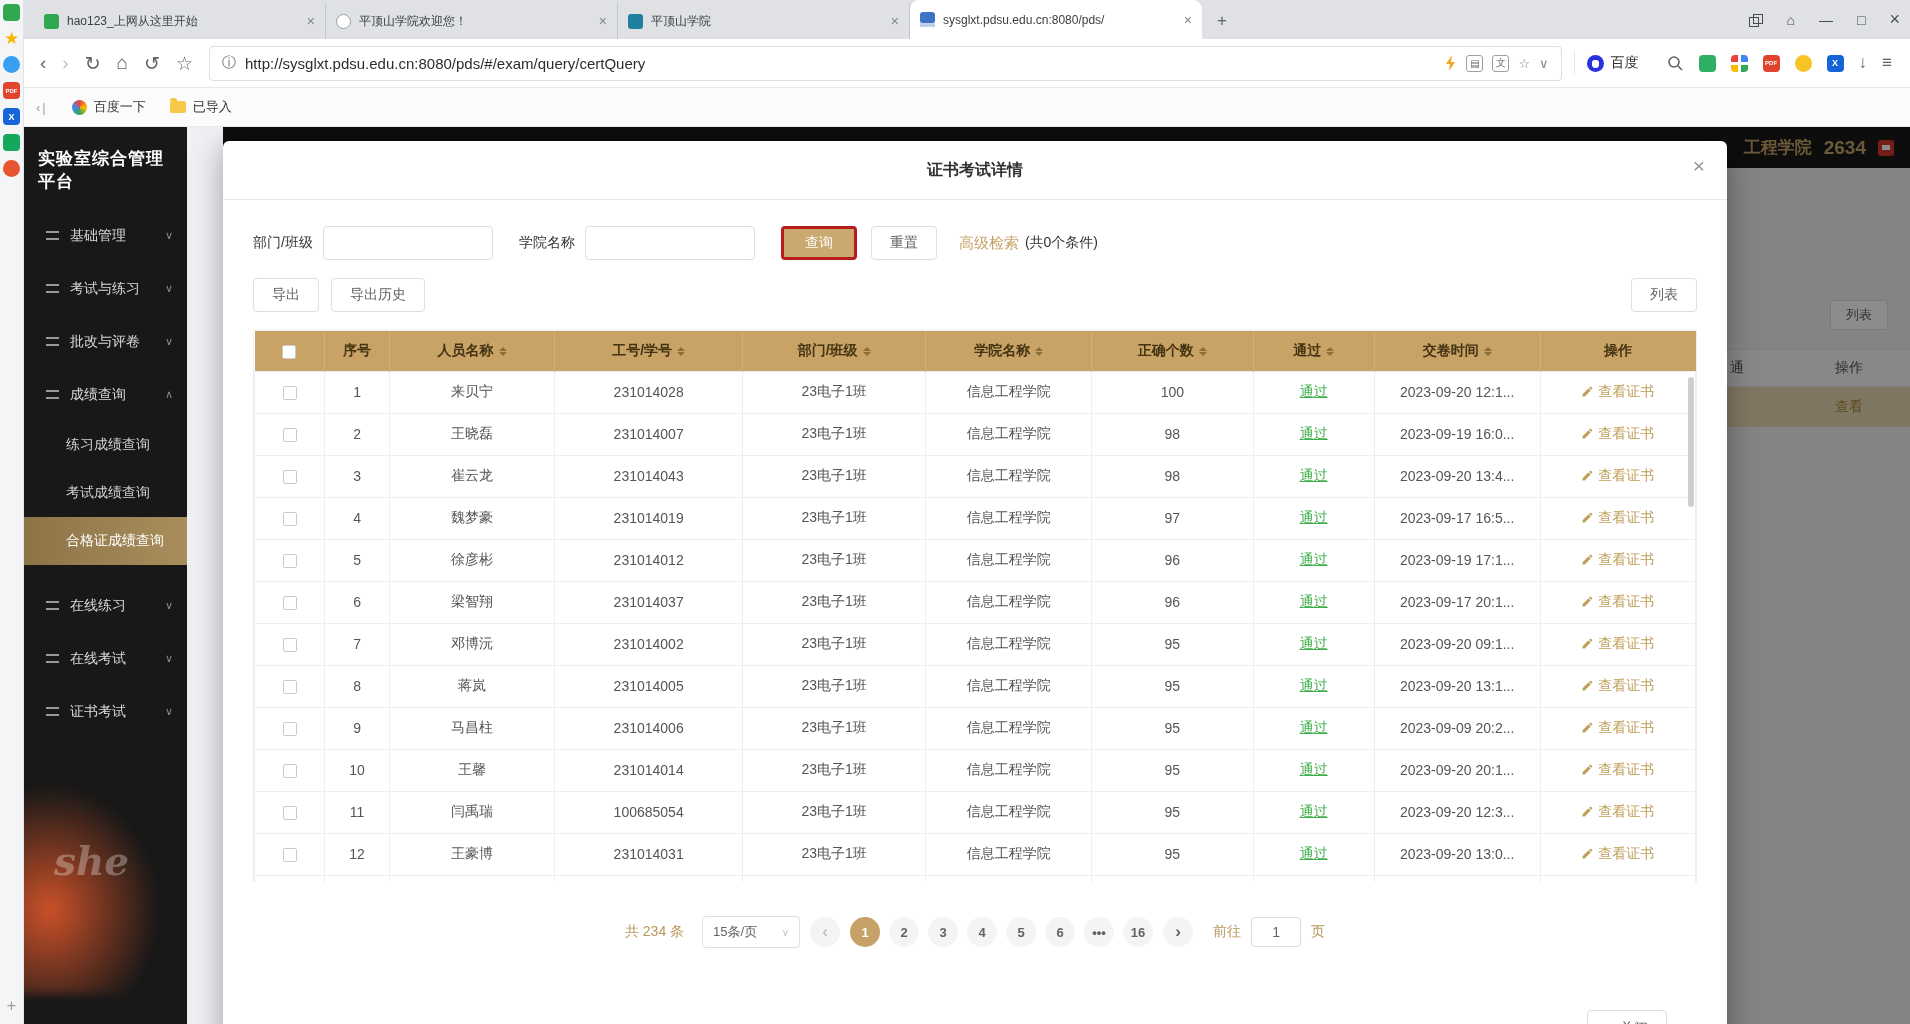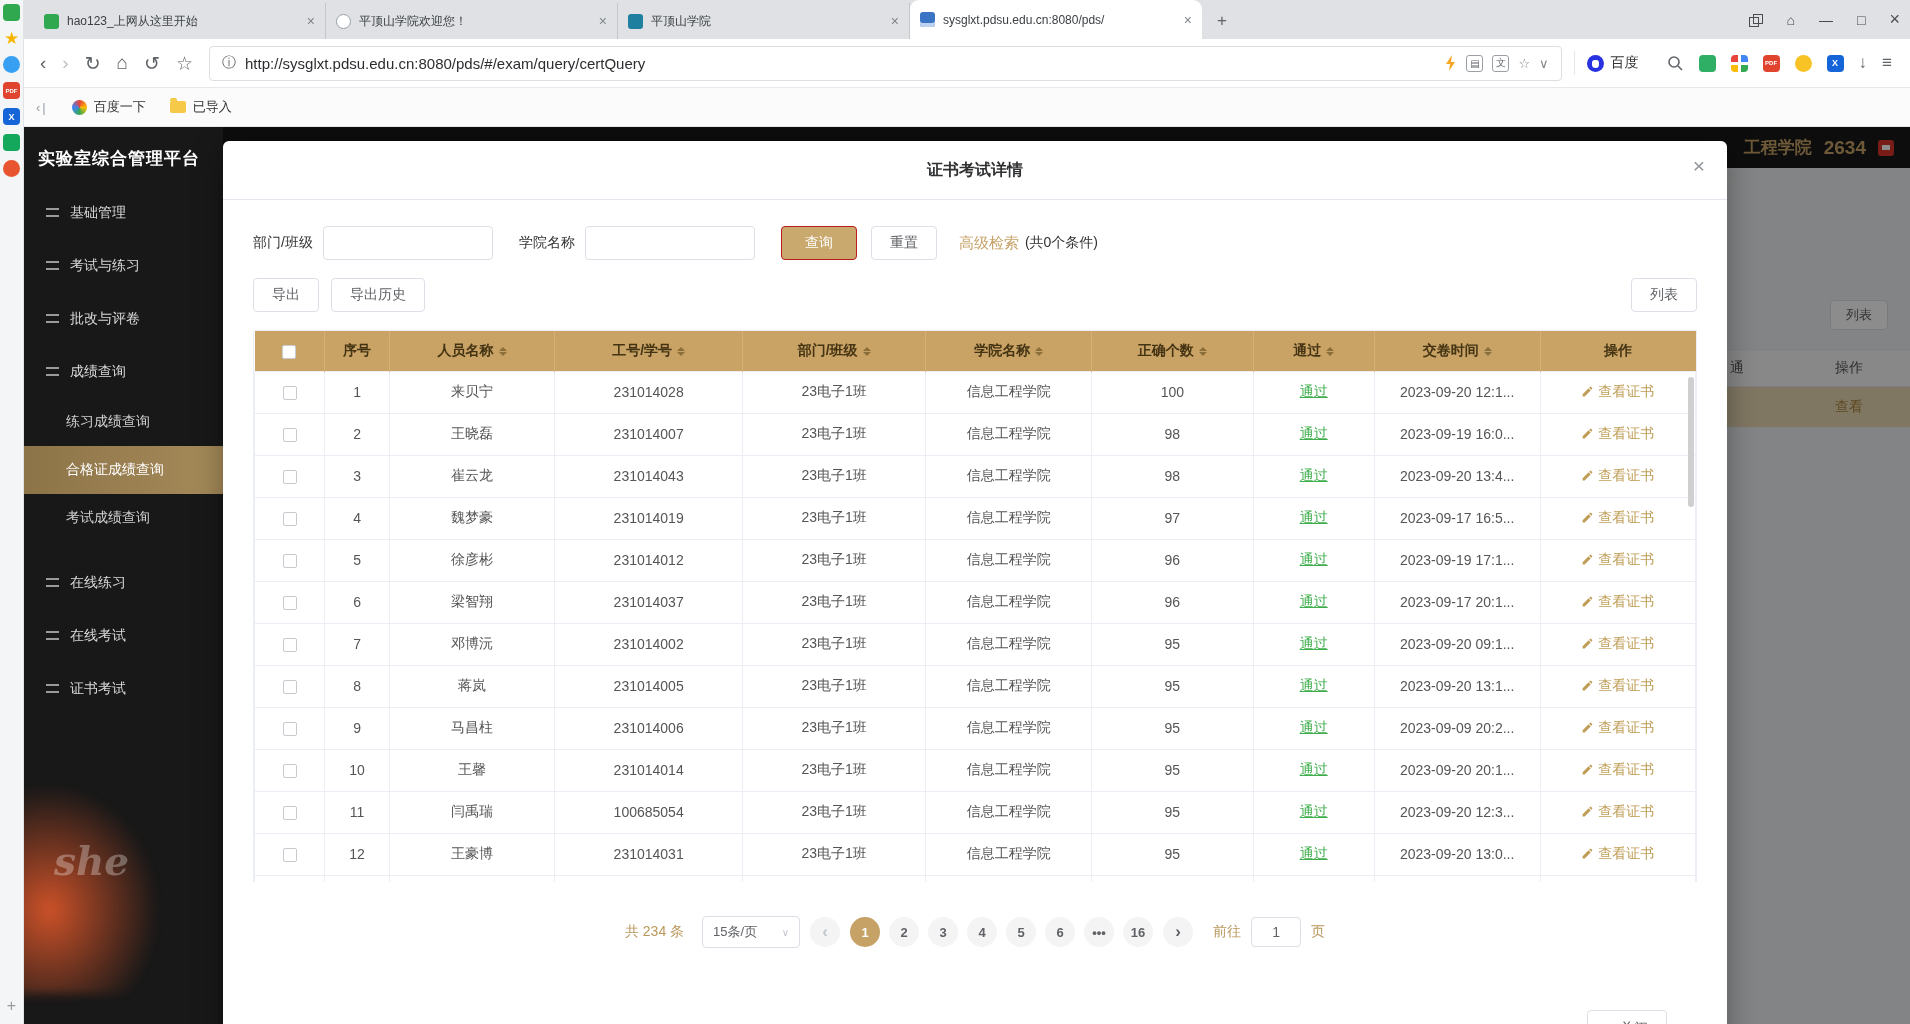--- a/index.html
+++ b/index.html
@@ -62,21 +62,21 @@
   .bk-bar { height:39px; background:#fbfbfc; border-bottom:1px solid #e7e8ea; display:flex; align-items:center; padding-left:12px; gap:24px; font-size:13px; color:#333; }
   .bk-collapse { color:#9aa0a6; font-size:13px; letter-spacing:2px; cursor:pointer; }
   .bk-item { display:flex; align-items:center; gap:7px; cursor:pointer; }
   .pinwheel { width:15px; height:15px; border-radius:50%; background:conic-gradient(#e8453c,#fbbc05,#34a853,#4285f4,#e8453c); }
   .folder { width:16px; height:12px; background:#f7c948; border-radius:2px; position:relative; }
   .folder::before { content:""; position:absolute; top:-3px; left:0; width:7px; height:3px; background:#f7c948; border-radius:2px 2px 0 0; }
 
   
   .content { position:absolute; left:24px; right:0; top:127px; bottom:0; background:#eef0f3; overflow:hidden; }
 
-  .app-sidebar { position:absolute; left:0; top:0; width:228px; height:100%; background:#181818; z-index:3; overflow:hidden; }
+  .app-sidebar { position:absolute; left:0; top:0; width:163px; height:100%; background:#181818; z-index:3; overflow:hidden; }
   .sb-title { color:#fff; font-size:17px; font-weight:bold; padding:20px 14px 16px; letter-spacing:1px; }
   .menu-item { height:53px; display:flex; align-items:center; padding:0 14px 0 22px; color:#d8d8d8; font-size:14px; cursor:pointer; }
   .menu-ic { width:13px; height:9px; border-top:2px solid #9a9a9a; border-bottom:2px solid #9a9a9a; margin-right:11px; flex:none; }
   .menu-label { flex:1; }
   .chev { color:#8a8a8a; font-size:11px; }
   .submenu-item { height:48px; display:flex; align-items:center; padding-left:42px; color:#cfcfcf; font-size:14px; cursor:pointer; }
   .submenu-item.active { background:linear-gradient(90deg,#8d7448,#a98e5c); color:#fff; }
   .submenu { margin-bottom:14px; }
   .wm { position:absolute; left:30px; bottom:140px; font-style:italic; font-weight:bold; font-size:39px; color:rgba(255,255,255,0.3); font-family:"DejaVu Serif",serif; }
   .glow { position:absolute; left:-34px; bottom:30px; width:170px; height:210px; background:radial-gradient(ellipse at 35% 60%, rgba(236,92,44,0.85), rgba(236,92,44,0) 70%); filter:blur(5px); }
@@ -100,21 +100,21 @@
 
   
   .modal { position:absolute; left:199px; top:14px; width:1504px; height:954px; background:#fff; border-radius:6px; z-index:9; box-shadow:0 6px 30px rgba(0,0,0,0.35); }
   .m-header { height:59px; border-bottom:1px solid #e4e7ed; position:relative; display:flex; align-items:center; justify-content:center; }
   .m-title { font-size:16px; font-weight:bold; color:#303133; }
   .m-close { position:absolute; right:22px; top:14px; font-size:21px; color:#909399; cursor:pointer; line-height:1; }
   .m-filter { display:flex; align-items:center; margin:26px 30px 0; }
   .m-filter label { font-size:14px; color:#333; margin-right:10px; }
   .f-input { width:170px; height:34px; border:1px solid #dcdfe6; border-radius:4px; margin-right:26px; background:#fff; padding:0 10px; font-size:14px; }
   .btn { height:34px; border-radius:4px; font-size:14px; cursor:pointer; display:inline-flex; align-items:center; justify-content:center; }
-  .btn-gold { background:#c9a96d; color:#fff; border:1px solid #b91c1c; width:76px; margin-right:14px; }
+  .btn-gold { background:#c9a96d; color:#fff; border:3px solid #b91c1c; width:76px; margin-right:14px; }
   .btn-plain { background:#fff; color:#606266; border:1px solid #dcdfe6; padding:0 18px; }
   .adv-link { color:#c6a267; font-size:15px; margin:0 6px 0 22px; cursor:pointer; }
   .cond-count { font-size:14px; color:#303133; }
   .m-actions { display:flex; align-items:center; margin:18px 30px 0; gap:12px; }
   .m-actions .list-btn { margin-left:auto; }
 
   .m-table { position:relative; margin:18px 30px 0; height:552px; overflow:hidden; border:1px solid #ebeef5; border-bottom:none; }
   table { width:100%; border-collapse:collapse; table-layout:fixed; }
   thead th { background:#c9a265; height:40px; font-size:14px; color:#443413; font-weight:bold; border-right:1px solid #d5b077; }
   thead th:last-child { border-right:none; }
@@ -263,22 +263,22 @@
         <span class="menu-label">批改与评卷</span>
         <span class="chev">∨</span>
       </div>
       <div class="menu-item">
         <span class="menu-ic"></span>
         <span class="menu-label">成绩查询</span>
         <span class="chev">∧</span>
       </div>
       <div class="submenu">
         <div class="submenu-item">练习成绩查询</div>
+        <div class="submenu-item">考试成绩查询</div>
         <div class="submenu-item active">合格证成绩查询</div>
-        <div class="submenu-item">考试成绩查询</div>
       </div>
       <div class="menu-item">
         <span class="menu-ic"></span>
         <span class="menu-label">在线练习</span>
         <span class="chev">∨</span>
       </div>
       <div class="menu-item">
         <span class="menu-ic"></span>
         <span class="menu-label">在线考试</span>
         <span class="chev">∨</span>

